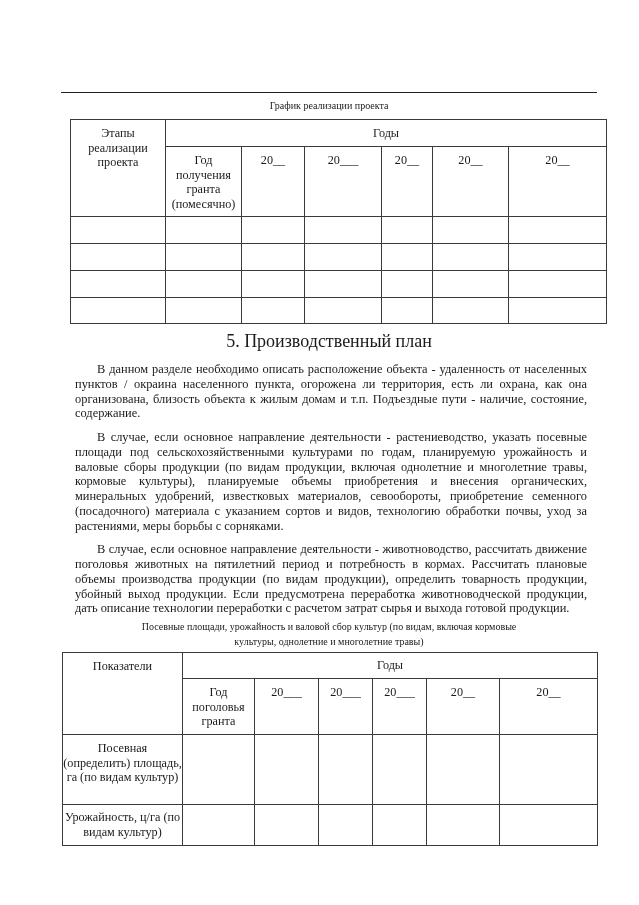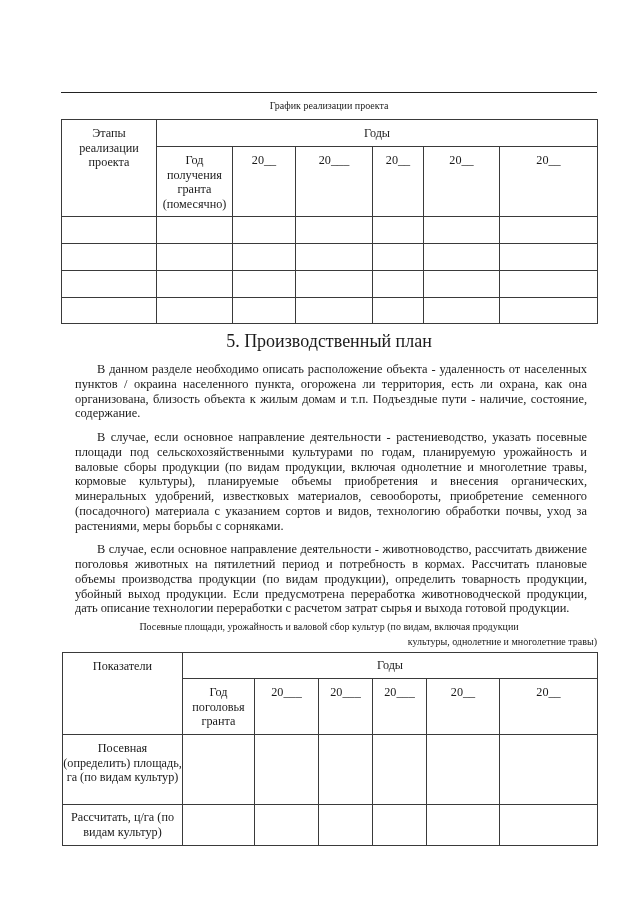--- a/index.html
+++ b/index.html
@@ -34,21 +34,21 @@
     font-size: 18px;
   }
 </style>
 </head>
 <body>
 
 <div class="top-rule"></div>
 
 <div class="caption" style="top:99px;">График реализации проекта</div>
 
-<table class="grid" style="left:61px; top:119px; width:536px;padding-left:40px;">
+<table class="grid" style="left:70px; top:119px; width:536px;padding-left:40px;">
   <colgroup>
     <col style="width:95px">
       <col style="width:76px">
       <col style="width:63px">
       <col style="width:77px">
       <col style="width:51px">
       <col style="width:76px">
       <col style="width:98px">
   </colgroup>
   <tbody>
@@ -104,22 +104,22 @@
   </table>
 
 <div class="section-title">5. Производственный план</div>
 
 <div class="section" style="top:353px;">
   <p>В данном разделе необходимо описать расположение объекта - удаленность от населенных пунктов / окраина населенного пункта, огорожена ли территория, есть ли охрана, как она организована, близость объекта к жилым домам и т.п. Подъездные пути - наличие, состояние, содержание.</p>
   <p>В случае, если основное направление деятельности - растениеводство, указать посевные площади под сельскохозяйственными культурами по годам, планируемую урожайность и валовые сборы продукции (по видам продукции, включая однолетние и многолетние травы, кормовые культуры), планируемые объемы приобретения и внесения органических, минеральных удобрений, известковых материалов, севообороты, приобретение семенного (посадочного) материала с указанием сортов и видов, технологию обработки почвы, уход за растениями, меры борьбы с сорняками.</p>
   <p>В случае, если основное направление деятельности - животноводство, рассчитать движение поголовья животных на пятилетний период и потребность в кормах. Рассчитать плановые объемы производства продукции (по видам продукции), определить товарность продукции, убойный выход продукции. Если предусмотрена переработка животноводческой продукции, дать описание технологии переработки с расчетом затрат сырья и выхода готовой продукции.</p>
 </div>
 
-<div class="caption" style="top:620px;">Посевные площади, урожайность и валовой сбор культур (по видам, включая продукции</div>
-<div class="caption" style="top:635px;text-align:right;">культуры, однолетние и многолетние травы)</div>
+<div class="caption" style="top:620px;">Посевные площади, урожайность и валовой сбор культур (по видам, включая кормовые</div>
+<div class="caption" style="top:635px;">культуры, однолетние и многолетние травы)</div>
 
 <table class="grid" style="left:62px; top:652px; width:535px;">
   <colgroup>
     <col style="width:120px">
       <col style="width:72px">
       <col style="width:64px">
       <col style="width:54px">
       <col style="width:54px">
       <col style="width:73px">
       <col style="width:98px">
@@ -140,21 +140,21 @@
   <tr style="height:70px;">
     <td class="pad-top">Посевная (определить) площадь, га (по видам культур)</td>
     <td></td>
     <td></td>
     <td></td>
     <td></td>
     <td></td>
     <td></td>
   </tr>
   <tr style="height:41px;">
-    <td style="vertical-align:middle;">Рассчитать, ц/га (по видам культур)</td>
+    <td style="vertical-align:middle;">Урожайность, ц/га (по видам культур)</td>
     <td></td>
     <td></td>
     <td></td>
     <td></td>
     <td></td>
     <td></td>
   </tr>
 </tbody>
   </table>
 

